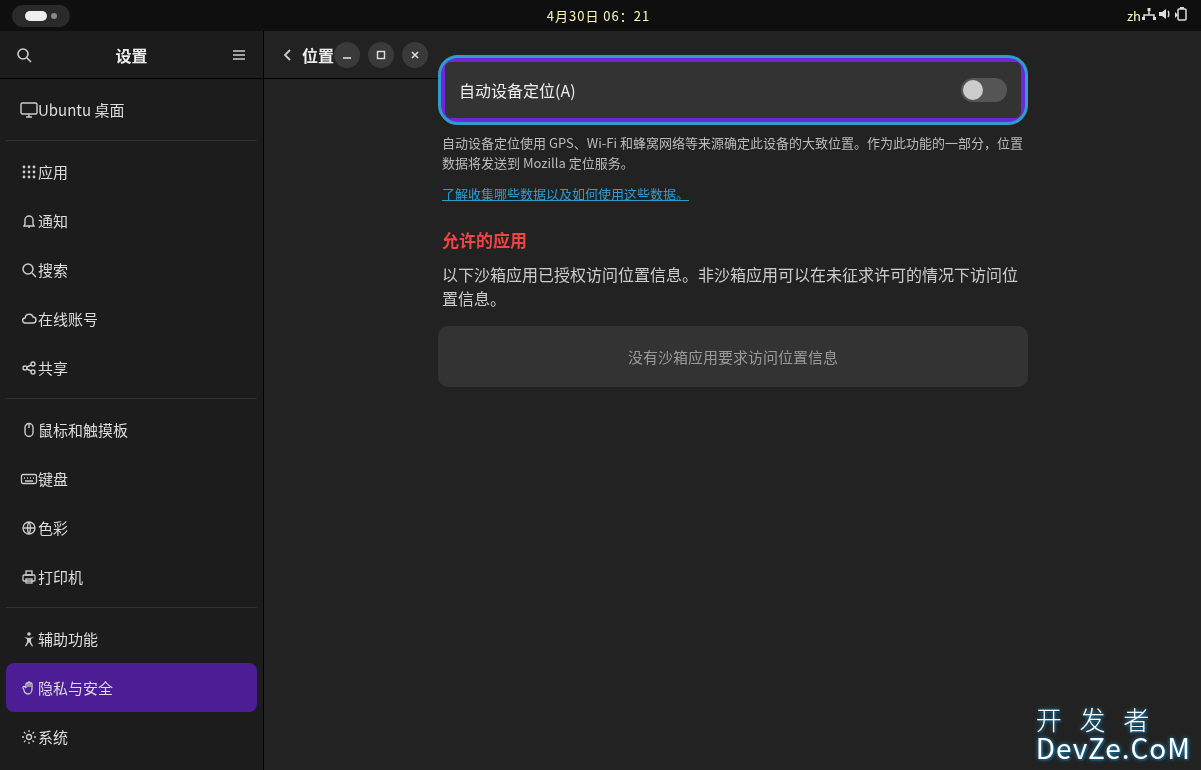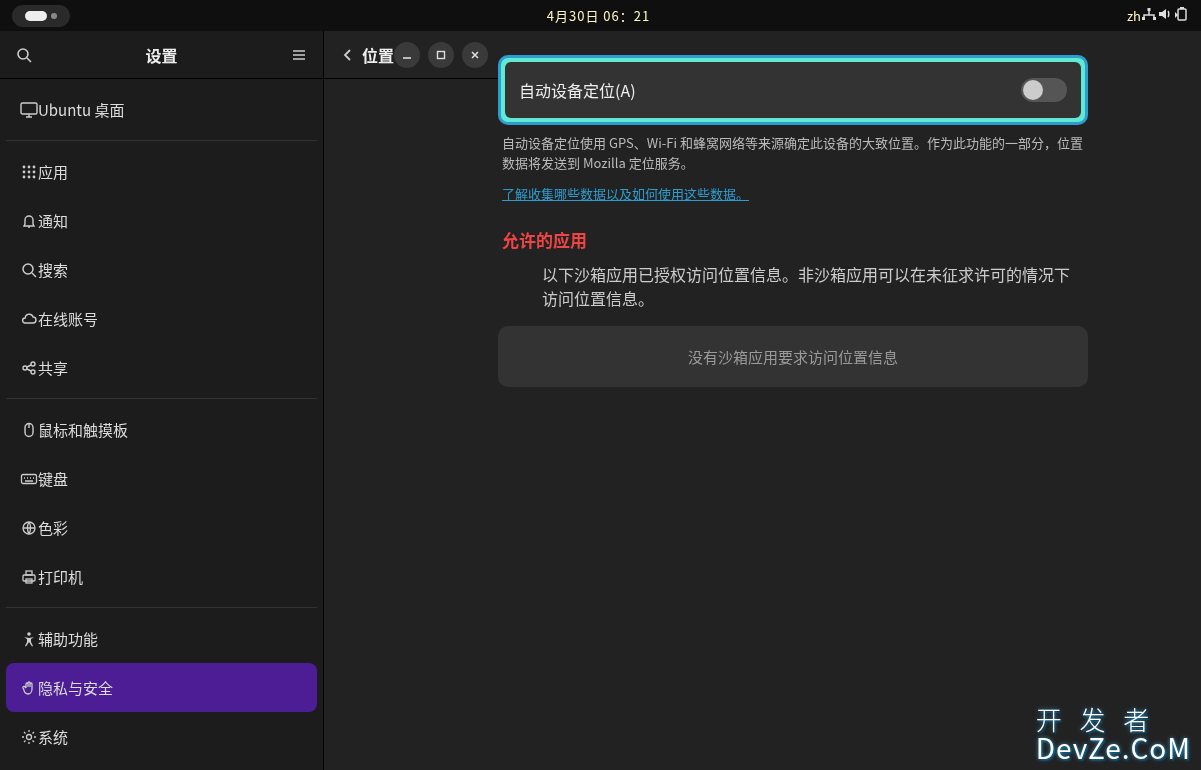--- a/index.html
+++ b/index.html
@@ -30,21 +30,21 @@
   .topbar .sys-icon { width: 16px; height: 16px; display:flex; align-items:center; justify-content:center; color:#ddd; }
 
   
   .window {
     position: absolute; left: 0; top: 31px; right: 0; bottom: 0;
     display: flex;
     background: #1e1e1e;
   }
   
   .sidebar {
-    width: 324px; background: #1c1c1c; border-right: 1px solid #000;
+    width: 264px; background: #1c1c1c; border-right: 1px solid #000;
     display: flex; flex-direction: column;
   }
   .sidebar-header {
     height: 48px; display: flex; align-items: center; padding: 0 12px;
     border-bottom: 1px solid #000;
   }
   .sidebar-header .search { flex: 0 0 auto; }
   .sidebar-header .title { flex: 1; text-align: center; font-weight: 700; font-size: 16px; color:#eee; }
   .sidebar-header .hamburger { flex: 0 0 auto; }
   .icon-btn { width: 24px; height: 24px; display:flex; align-items:center; justify-content:center; color:#ccc; }
@@ -75,21 +75,21 @@
     display:flex; align-items:center; justify-content:center; color:#ddd;
   }
   .wbtn svg { width:12px; height:12px; }
 
   .content-body {
     padding: 24px 0 0 0; display:flex; flex-direction:column; align-items:center;
   }
   .stack { width: 590px; }
 
   .card {
-    background:#5eead4; border:3px solid #2e9ccf; border-radius:10px; padding:4px;
+    background:#6d28d9; border:3px solid #2e9ccf; border-radius:20px; padding:4px;
     margin-bottom: 8px;
   }
   .card-inner {
     background:#333; border-radius:6px; padding: 16px 14px;
     display:flex; align-items:center; justify-content:space-between;
   }
   .card-label { font-size:16px; color:#eee; }
   .toggle {
     width:46px; height:24px; border-radius:12px; background:#555; position:relative;
   }
@@ -102,21 +102,21 @@
     font-size:13px; color:#bbb; line-height:1.5; padding: 0 4px 8px 4px;
   }
   .link {
     font-size:13px; color:#2e9ccf; text-decoration: underline; padding: 0 4px 20px 4px; display:inline-block;
   }
 
   .section-h {
     font-size:17px; font-weight:700; color:#ef4444; padding: 4px 4px 10px 4px;
   }
   .section-sub {
-    font-size:16px; color:#ccc; line-height:1.5; padding: 0 4px 16px 4px; margin-left: 40px;
+    font-size:16px; color:#ccc; line-height:1.5; padding: 0 4px 16px 4px;
   }
   .empty-box {
     background:#333; border-radius:10px; padding: 20px 14px; text-align:center;
     color:#9a9a9a; font-size:15px;
   }
 
   
   .watermark {
     position:absolute; right:10px; bottom:8px; color:#fff;
     font-family: Verdana, sans-serif; line-height:1.05;

